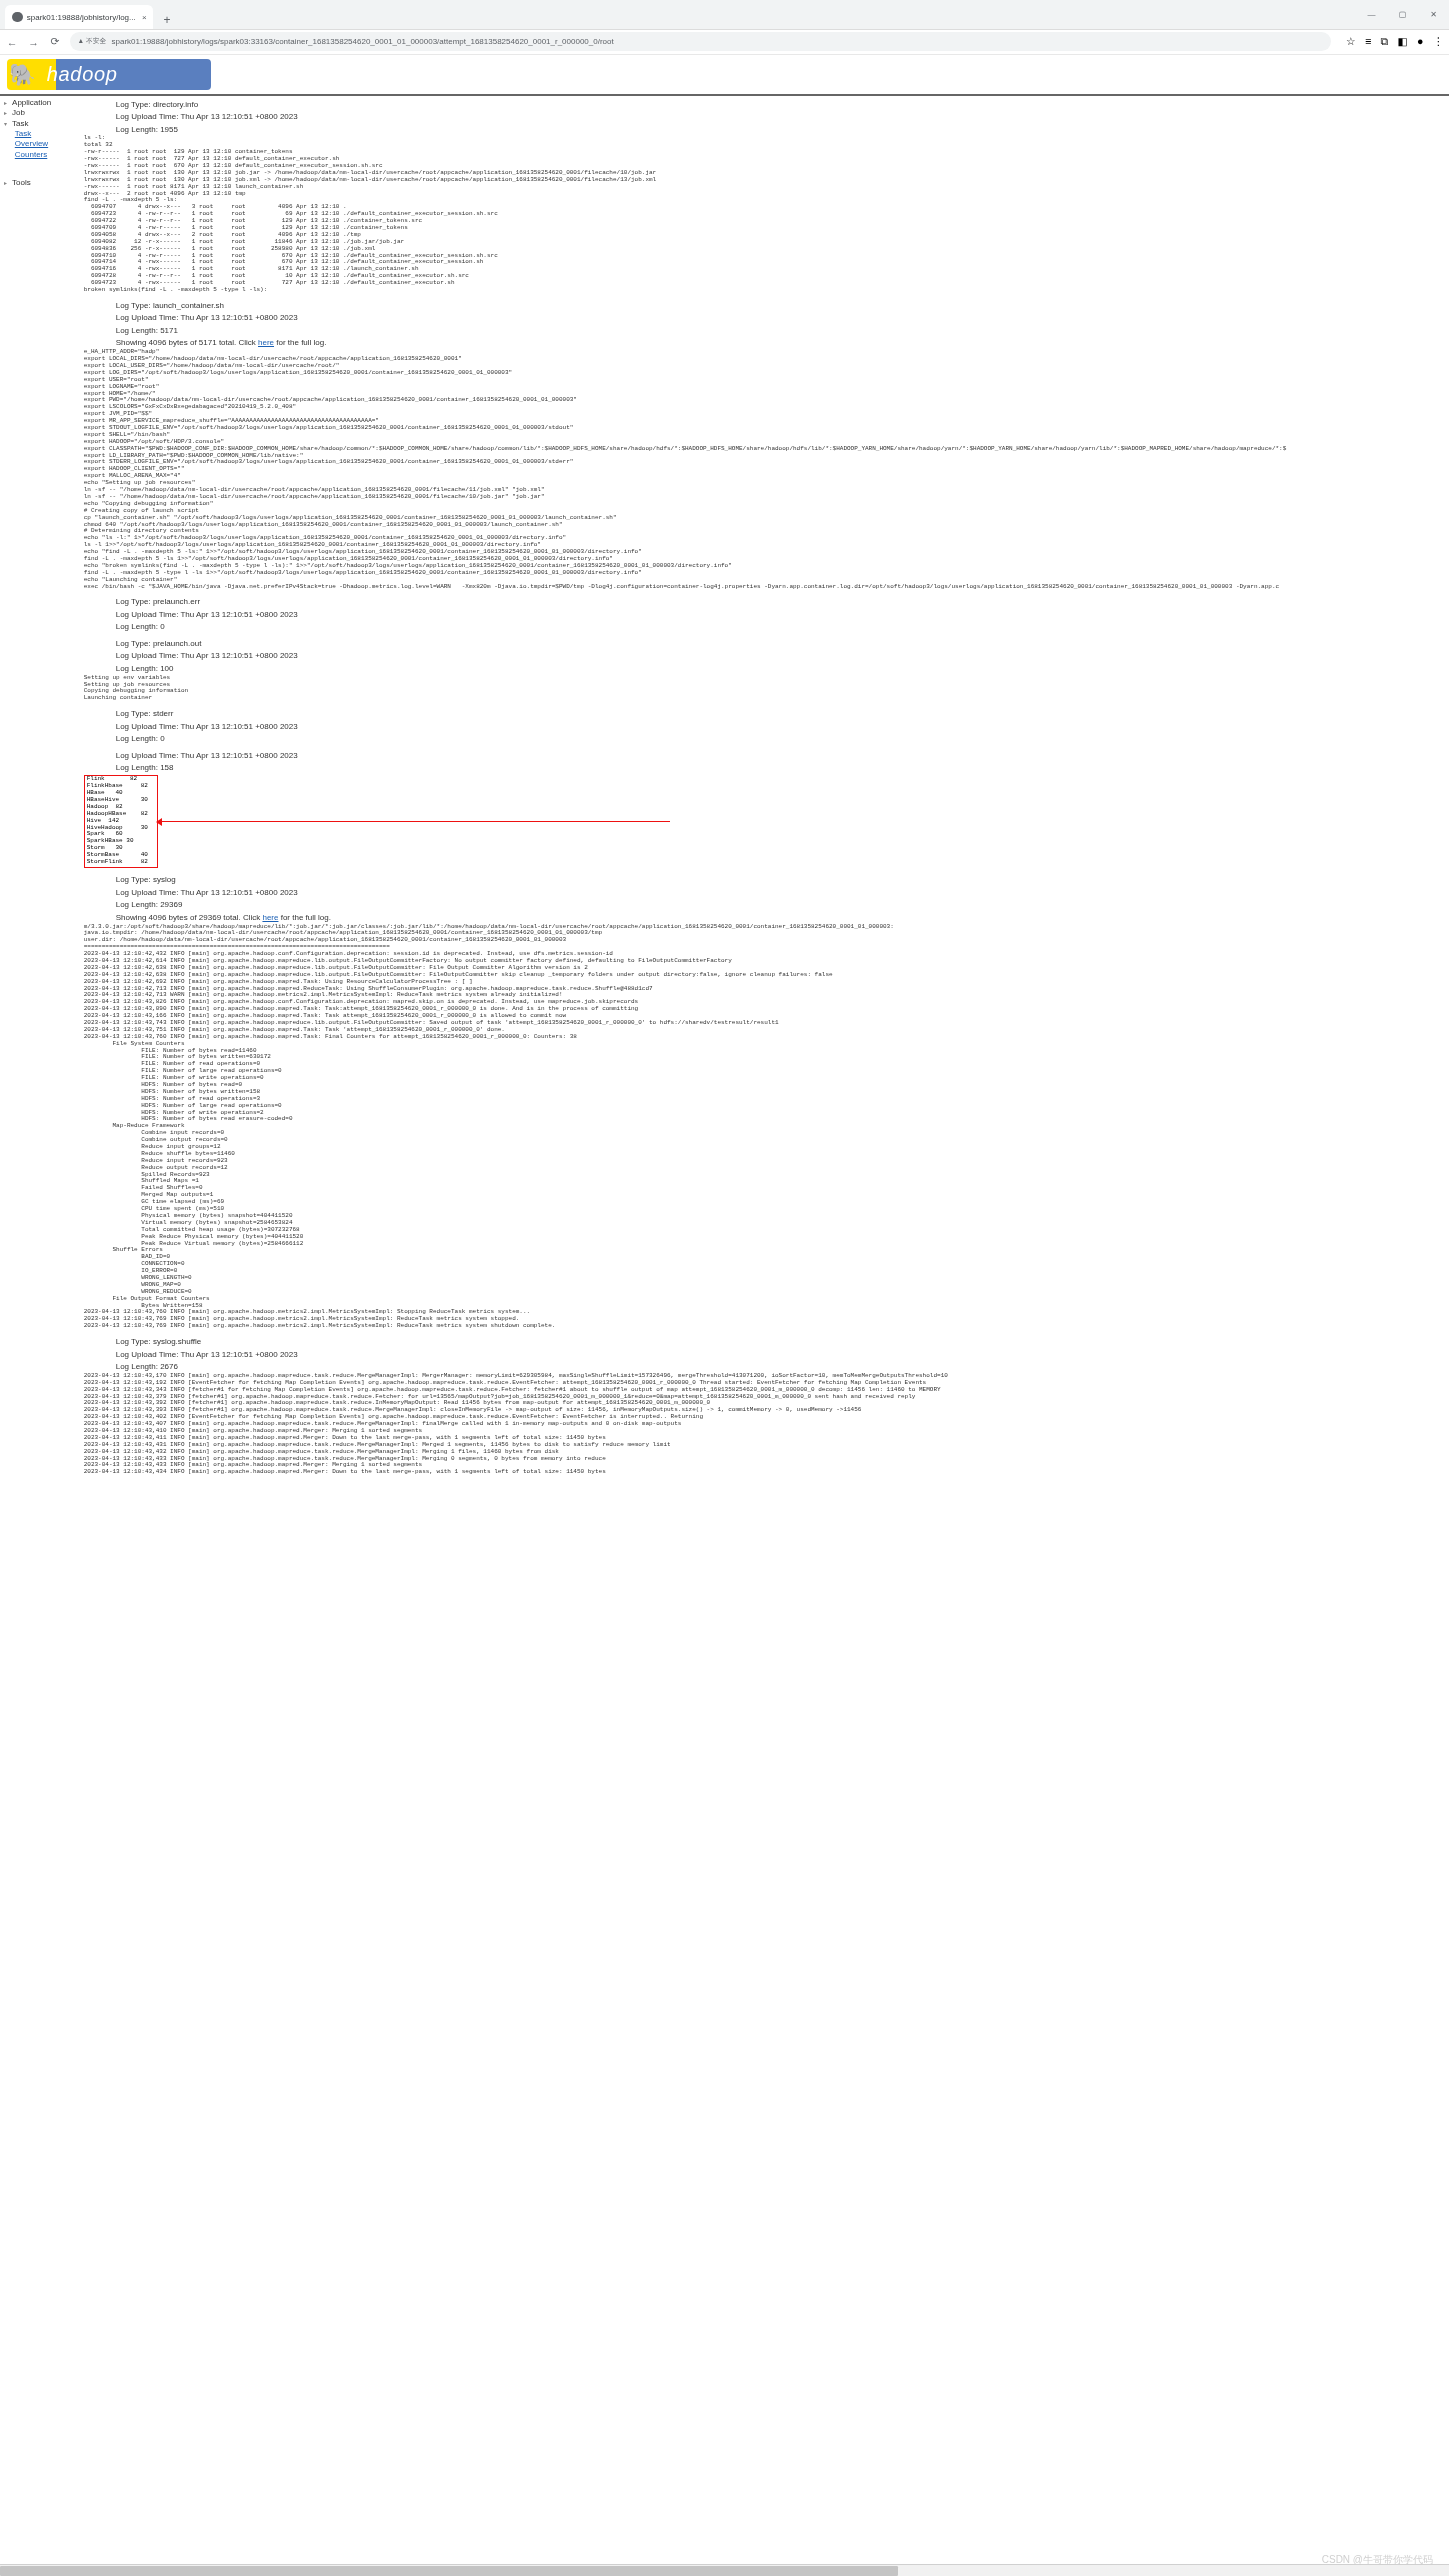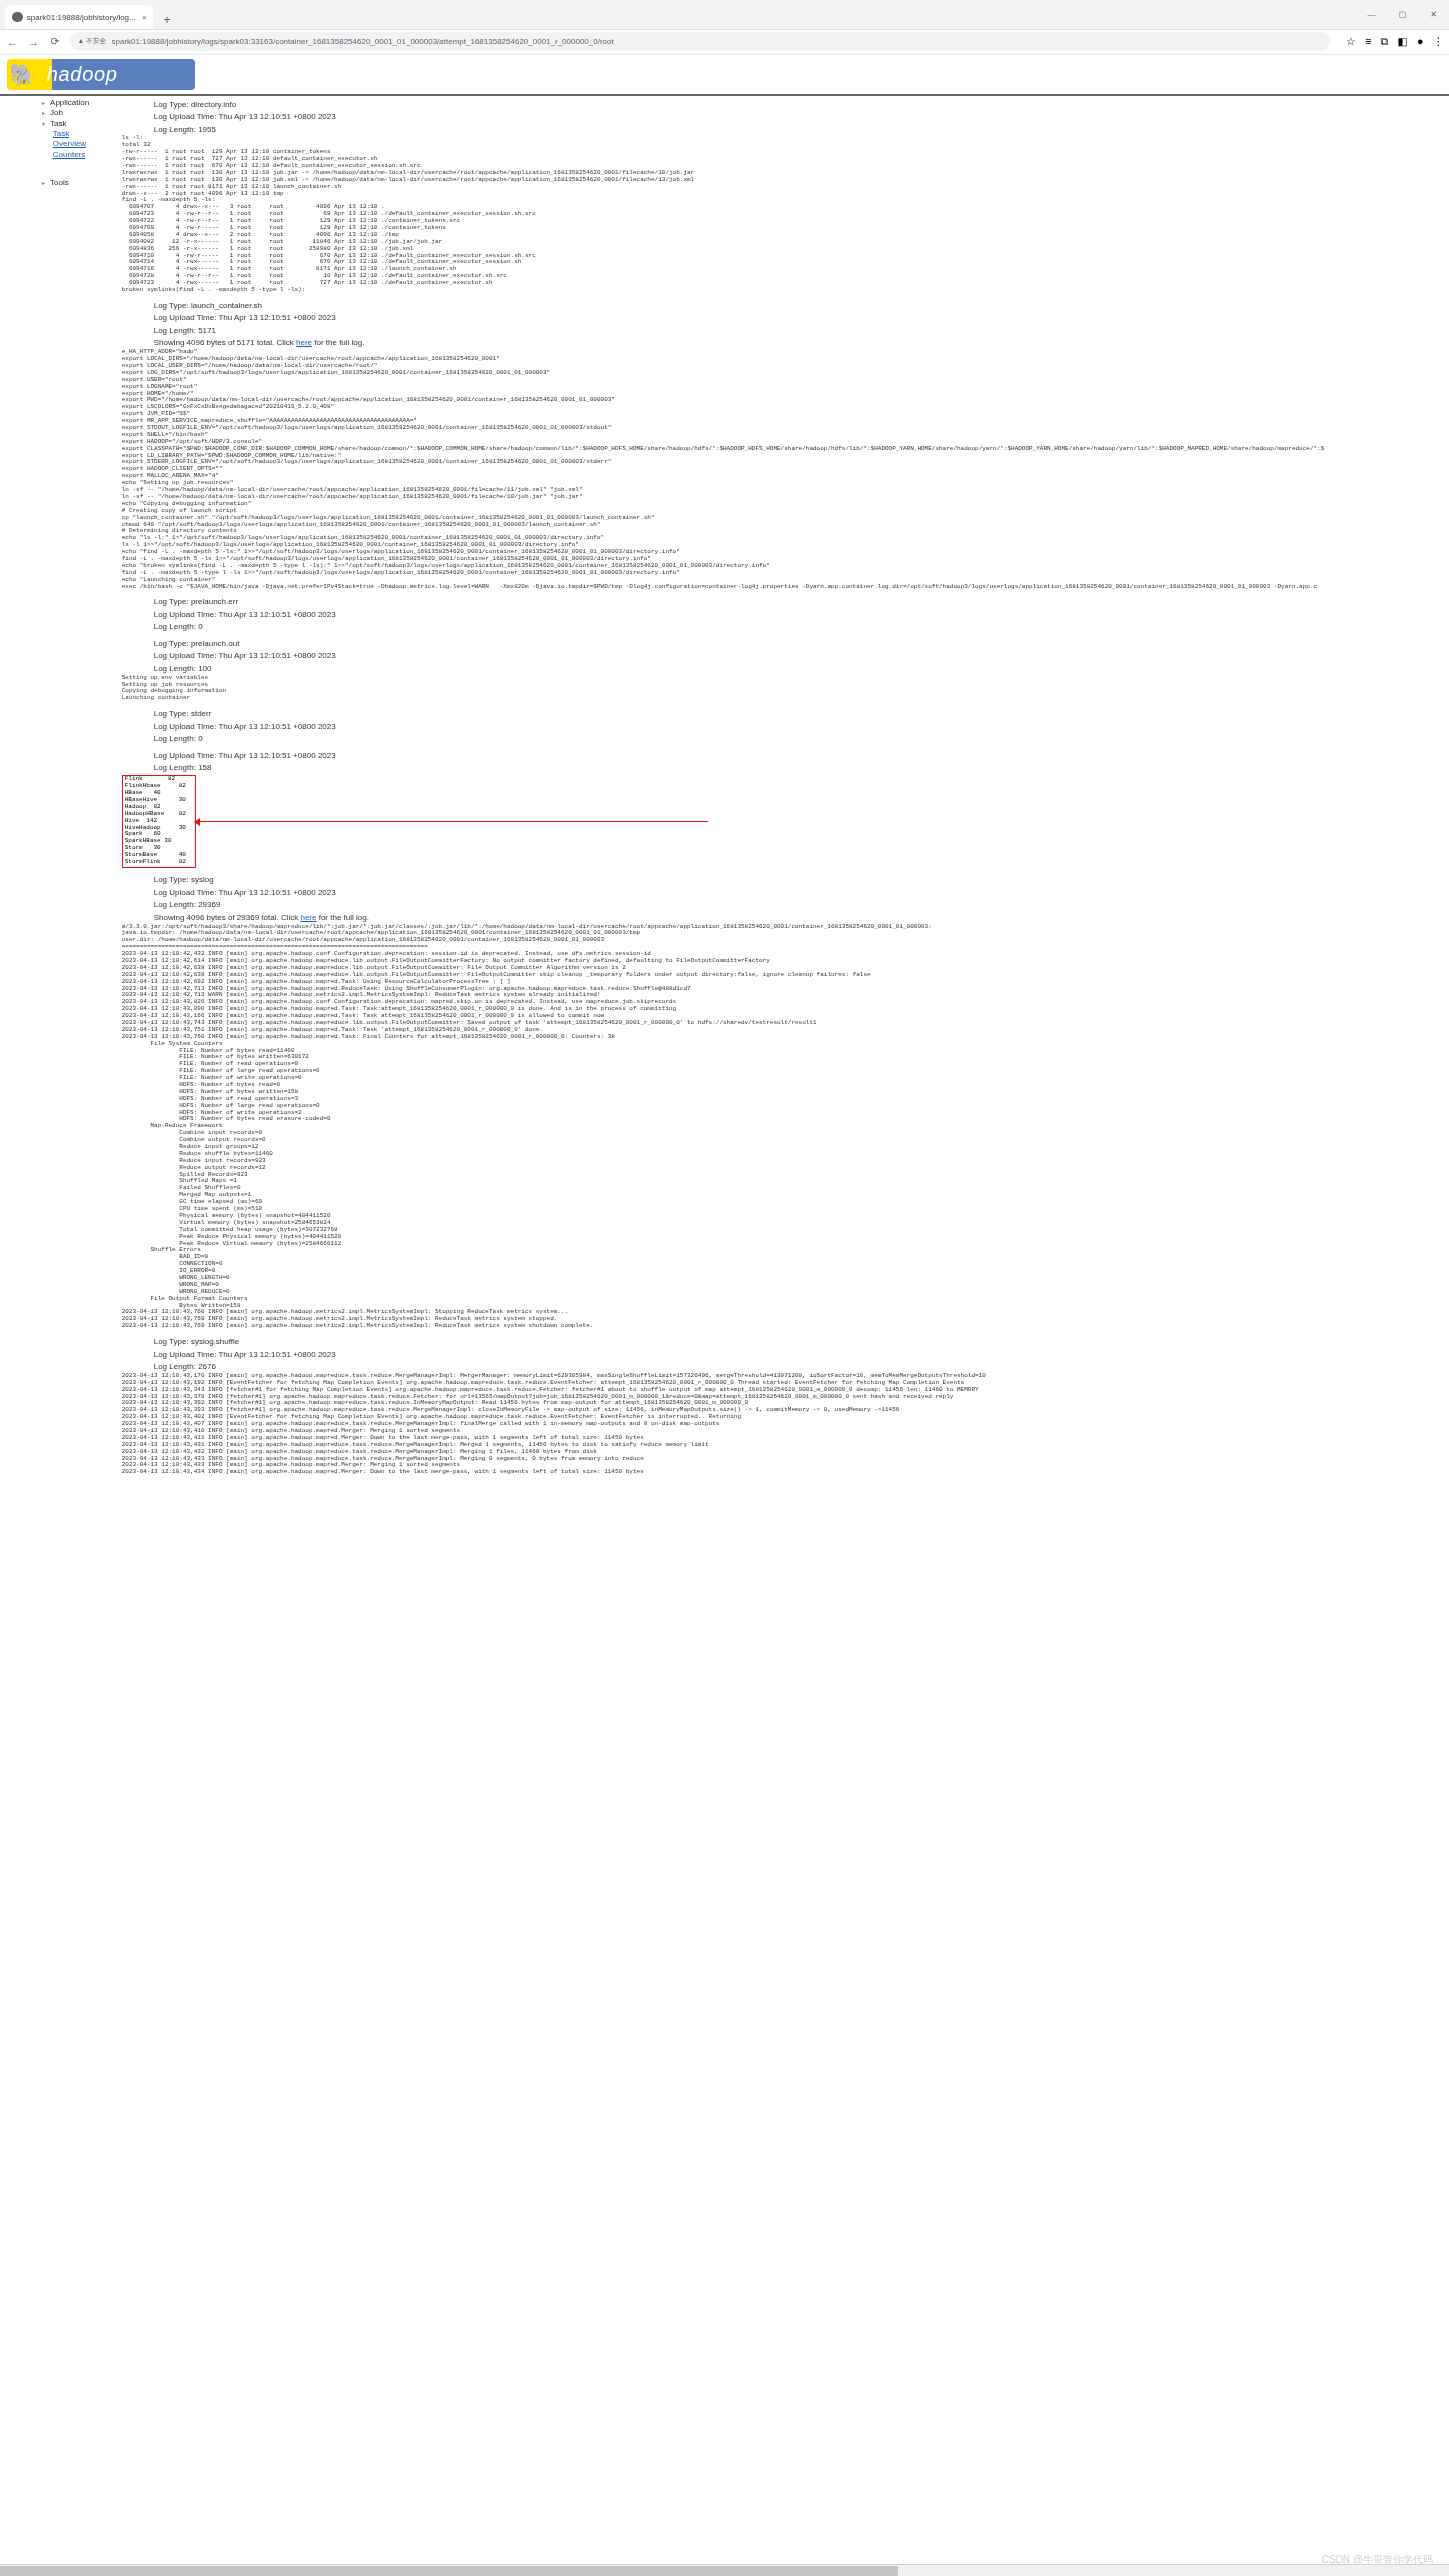--- a/index.html
+++ b/index.html
@@ -11,23 +11,23 @@
 .tab-close { margin-left:auto; font-size:8px; color:#5f6368; }
 .tab-plus { width:19px; height:19px; display:flex; align-items:center; justify-content:center; color:#5f6368; font-size:12px; margin-left:4px; }
 .win-ctrls { margin-left:auto; display:flex; }
 .win-btn { width:31px; height:29.5px; display:flex; align-items:center; justify-content:center; color:#5f6368; font-size:8px; }
 .addr-row { height:25.5px; background:#fff; display:flex; align-items:center; padding:0 5.4px; gap:8px; border-bottom:0.7px solid #e8e8e8; }
 .nav-btn { width:13.4px; height:13.4px; color:#5f6368; font-size:10.7px; display:flex; align-items:center; justify-content:center; }
 .addr-bar { flex:1; height:19px; background:#f1f3f4; border-radius:9.4px; display:flex; align-items:center; padding:0 8px; font-size:8px; color:#5f6368; gap:5.4px; }
 .addr-warn { font-size:6.7px; }
 .addr-icons { display:flex; gap:9.4px; margin-left:6.7px; }
 .logo-bar { padding:4px 6.7px; border-bottom:2px solid #666; }
-.logo-img { width:188px; height:31px; background:linear-gradient(90deg,#ffde00 0%,#ffde00 24%,#5a7fbf 24%,#5a7fbf 100%); border-radius:4px; display:flex; align-items:center; font-family:Impact,sans-serif; font-size:20px; color:#fff; font-style:italic; padding-left:40px; letter-spacing:0.7px; position:relative; }
+.logo-img { width:204px; height:31px; background:linear-gradient(90deg,#ffde00 0%,#ffde00 24%,#5a7fbf 24%,#5a7fbf 100%); border-radius:4px; display:flex; align-items:center; font-family:Impact,sans-serif; font-size:20px; color:#fff; font-style:italic; padding-left:40px; letter-spacing:0.7px; position:relative; }
 .logo-img:before { content:"🐘"; position:absolute; left:2.7px; font-size:21.5px; font-style:normal; }
-.main { display:flex;padding-left:38px; }
+.main { display:flex; }
 .sidebar { width:81px; font-size:8px; padding:1.3px 0; }
 .sb-item { display:flex; align-items:center; padding:0.7px 4px; color:#333; gap:2.7px; }
 .sb-arrow { width:5.4px; font-size:6px; color:#888; }
 .sb-sub { padding-left:14.8px; color:#1a5fb4; text-decoration:underline; display:block; padding-top:0.7px; padding-bottom:0.7px; }
 .content { flex:1; font-size:8px; padding:1.3px 2.7px; line-height:1.4; overflow:hidden; }
 .sec-head { font-size:8px; color:#333; margin-top:1.3px;margin-left:32px; }
 pre.log { font-family:'Courier New',monospace; font-size:6px; line-height:1.15; white-space:pre; color:#333; margin:0.7px 0; }
 .link { color:#1a5fb4; text-decoration:underline; }
 .highlight-box { border:1.3px solid #e11; padding:0.7px 2px; margin:1.3px 0; font-family:'Courier New',monospace; font-size:6px; line-height:1.15; white-space:pre; width:74px; position:relative; }
 .arrow-ann { position:absolute; left:75px; top:50%; height:1.3px; width:510px; background:linear-gradient(90deg,#e11 0%,#e11 100%); }

